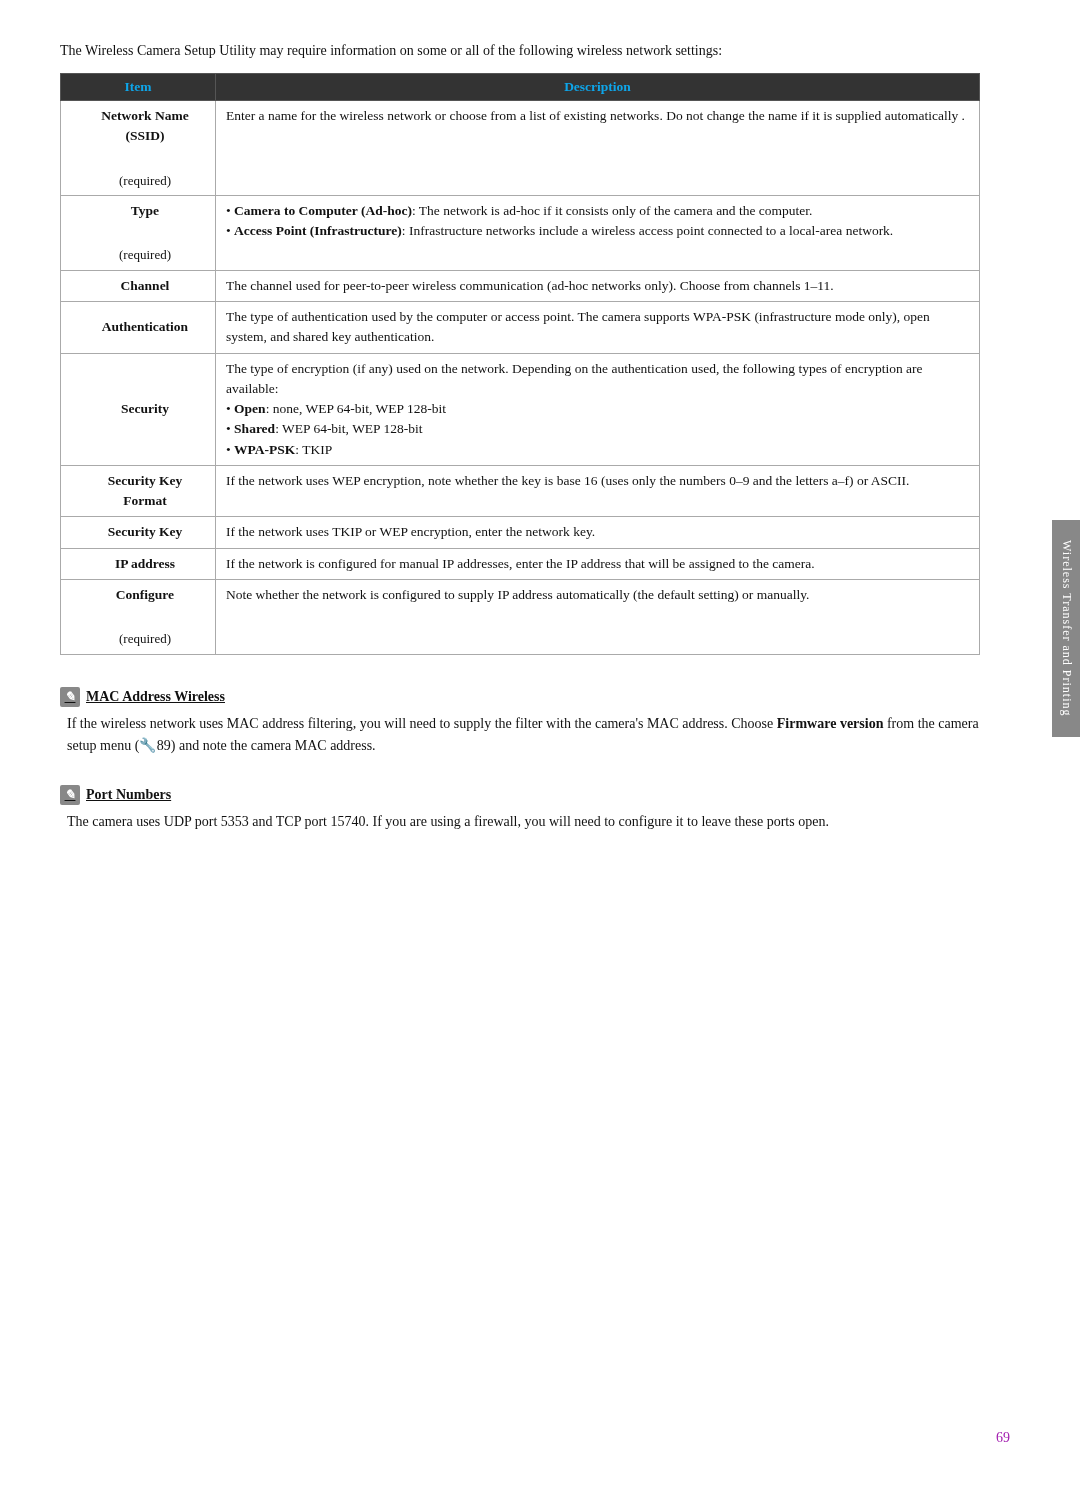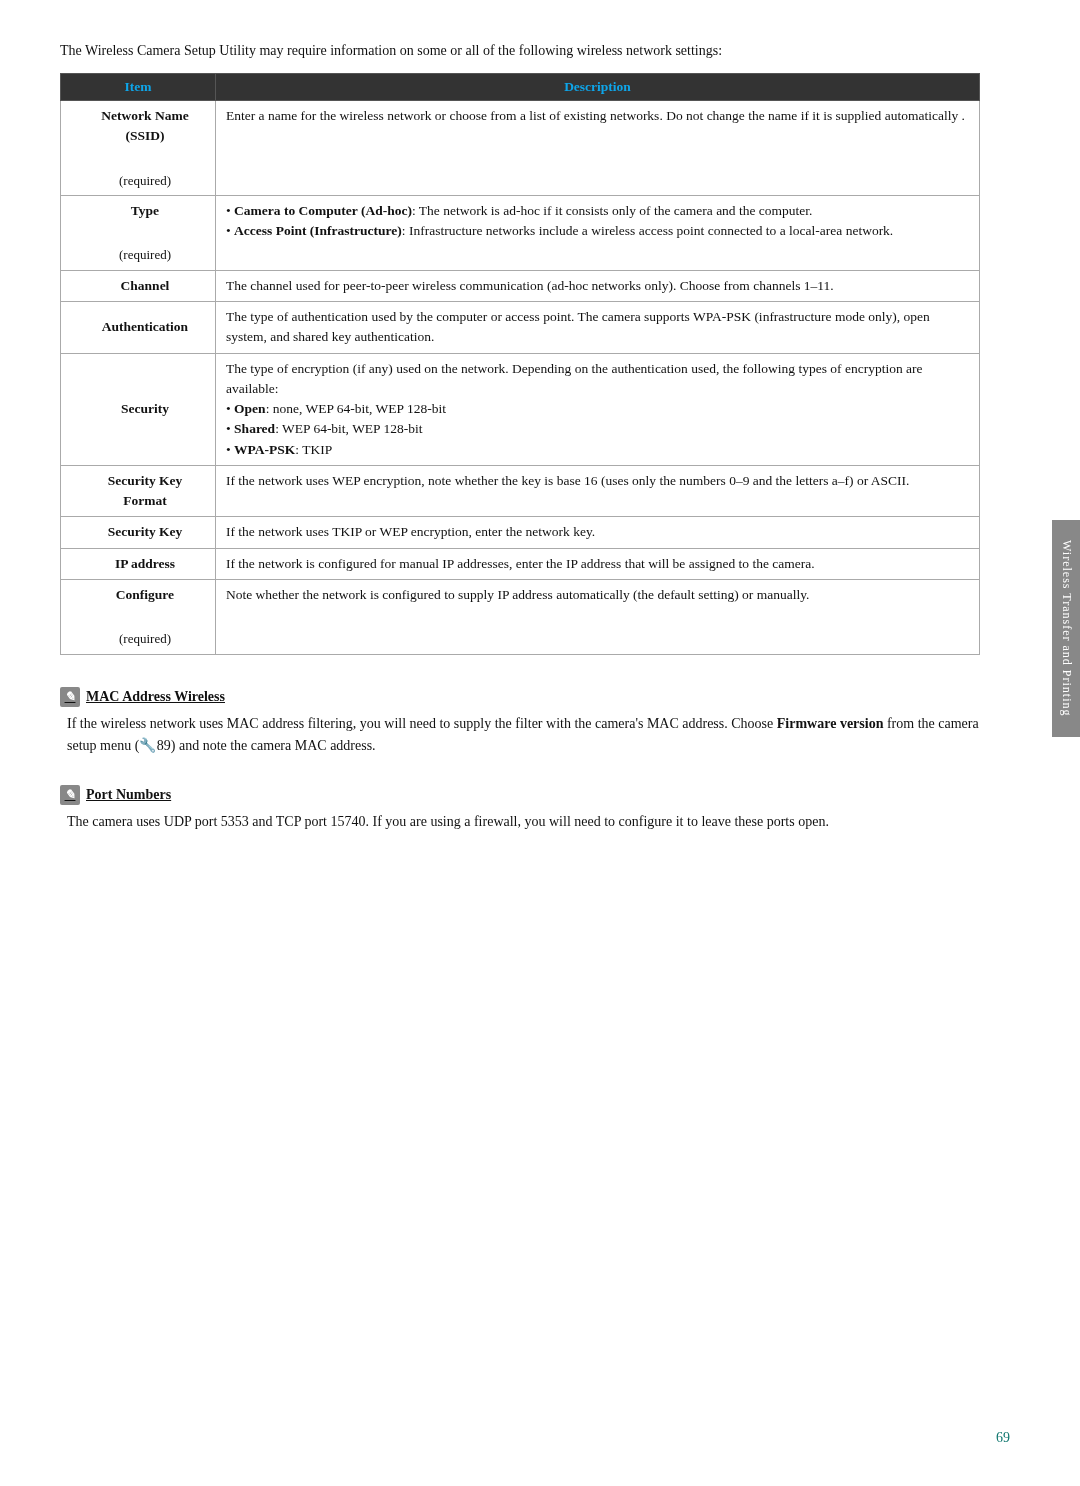--- a/index.html
+++ b/index.html
@@ -108,21 +108,21 @@
     .note-text {
       font-size: 14px;
       line-height: 1.6;
       margin-left: 7px;
     }
     .page-number {
       position: absolute;
       bottom: 40px;
       right: 70px;
       font-size: 14px;
-      color: #0f766e;
+      color: #a21caf;
     }
   </style>
 </head>
 <body>
 
 <div class="page-content">
 
 
   <div class="intro-text">The Wireless Camera Setup Utility may require information on some or all of the following wireless network settings:</div>
 

